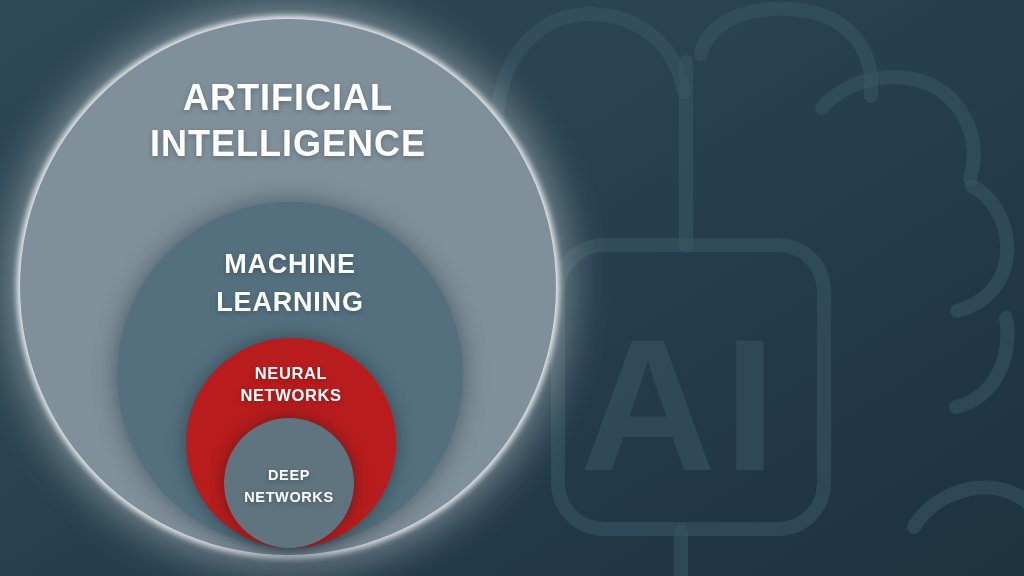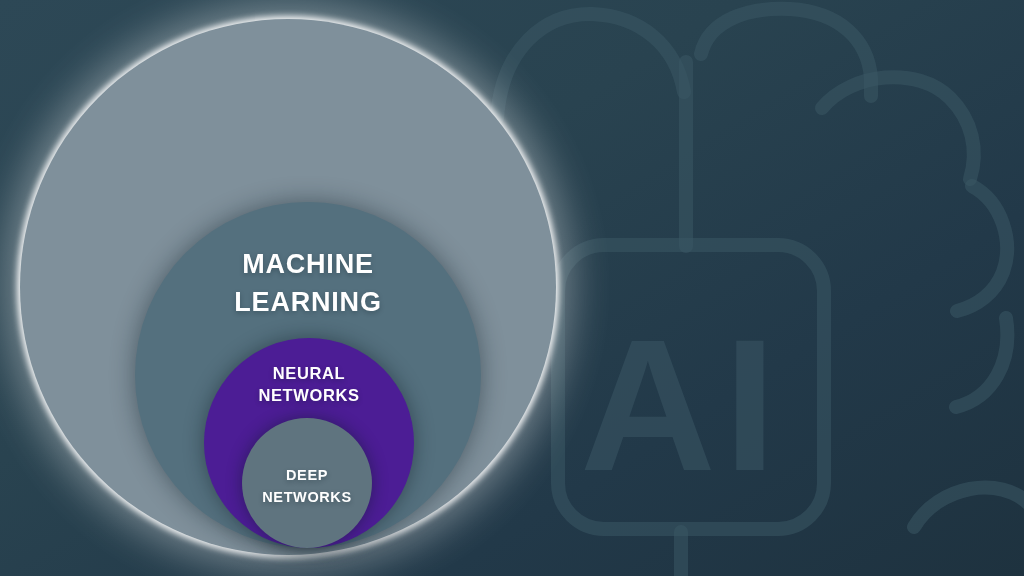--- a/index.html
+++ b/index.html
@@ -96,26 +96,28 @@
     <path d="M 914 527 C 938 486 1000 474 1030 505"></path>
 
     <rect x="558" y="245" width="266" height="284" rx="46"></rect>
 
     <line x1="681" y1="532" x2="681" y2="576"></line>
 
     <text x="580" y="470">AI</text>
   </svg>
 
   <div class="circle circle-ai" style="background: rgb(127, 144, 155);">
+    <div class="circle-label label-ai">ARTIFICIAL
+INTELLIGENCE</div>
 
-    <div class="circle circle-ml" style="left: 115px; top: 183px; background: rgb(84, 112, 126);">
+    <div class="circle circle-ml" style="left: 97px; top: 183px; background: rgb(84, 112, 126);">
       <div class="circle-label label-ml">MACHINE
 LEARNING</div>
 
-      <div class="circle circle-nn" style="left: 69px; top: 136px; background: #4c1d95;">
+      <div class="circle circle-nn" style="left: 69px; top: 136px; background: #b91c1c;">
         <div class="circle-label label-nn">NEURAL
 NETWORKS</div>
 
         <div class="circle circle-dl" style="left: 38px; top: 80px; background: rgb(95, 116, 127);">
           <div class="circle-label label-dl">DEEP
 NETWORKS</div>
         </div>
 
       </div>
     </div>

